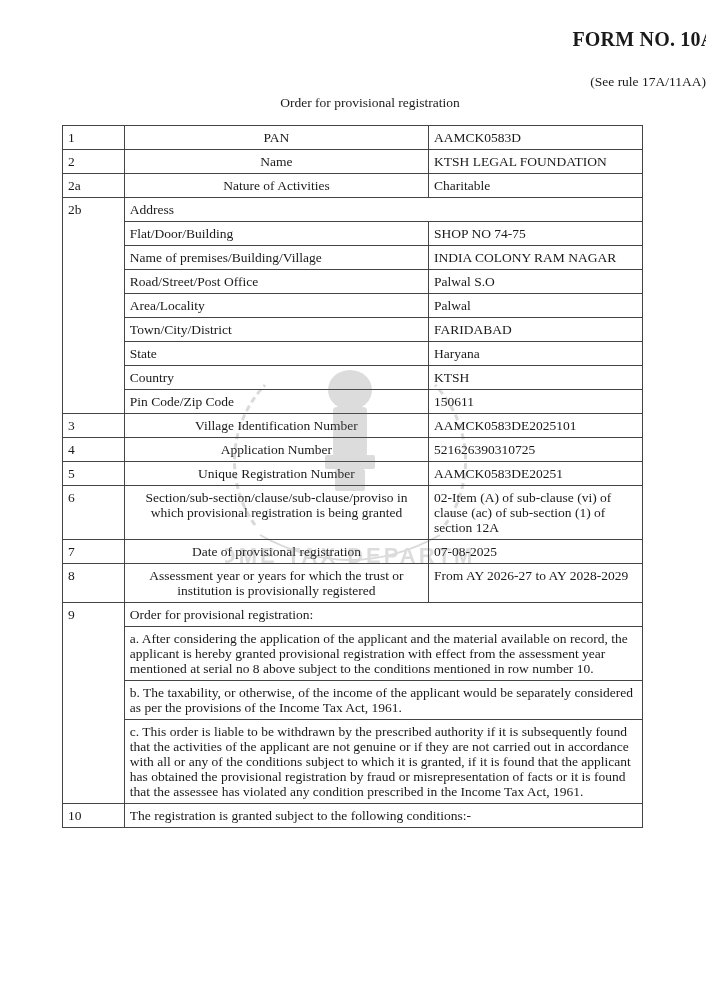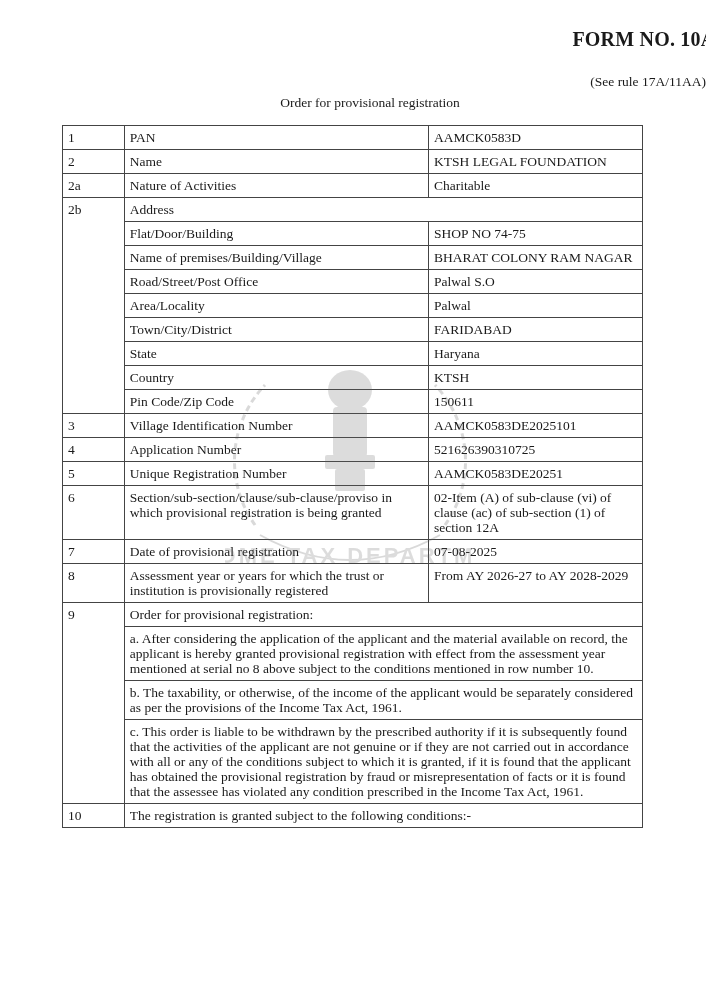--- a/index.html
+++ b/index.html
@@ -25,21 +25,21 @@
     pointer-events: none; opacity: 0.22;
   }
   table.form {
     position: absolute; top: 125px; left: 62px; width: 581px;
     border-collapse: collapse; font-size: 13.5px; line-height: 15px;
   }
   table.form td {
     border: 1px solid #444; vertical-align: top; padding: 4px 5px 4px 5px;
   }
   td.num { width: 50px; }
-  td.label { width: 289px; }
+  td.label { width: 289px; text-align: center; }
   td.value { width: 200px; }
   td.para { padding: 4px 5px 4px 5px; margin-left: 28px; }
 </style>
 </head>
 <body>
 
 <div class="title">FORM NO. 10AC</div>
 <div class="subtitle">(See rule 17A/11AA)</div>
 <div class="subtitle2">Order for provisional registration</div>
 
@@ -63,21 +63,21 @@
   <tr>
     <td class="num" rowspan="9">2b</td>
     <td colspan="2">Address</td>
   </tr>
   <tr>
     <td>Flat/Door/Building</td>
     <td>SHOP NO 74-75</td>
   </tr>
   <tr>
     <td>Name of premises/Building/Village</td>
-    <td>BHARAT COLONY RAM NAGAR</td>
+    <td>INDIA COLONY RAM NAGAR</td>
   </tr>
   <tr>
     <td>Road/Street/Post Office</td>
     <td>Palwal S.O</td>
   </tr>
   <tr>
     <td>Area/Locality</td>
     <td>Palwal</td>
   </tr>
   <tr>

